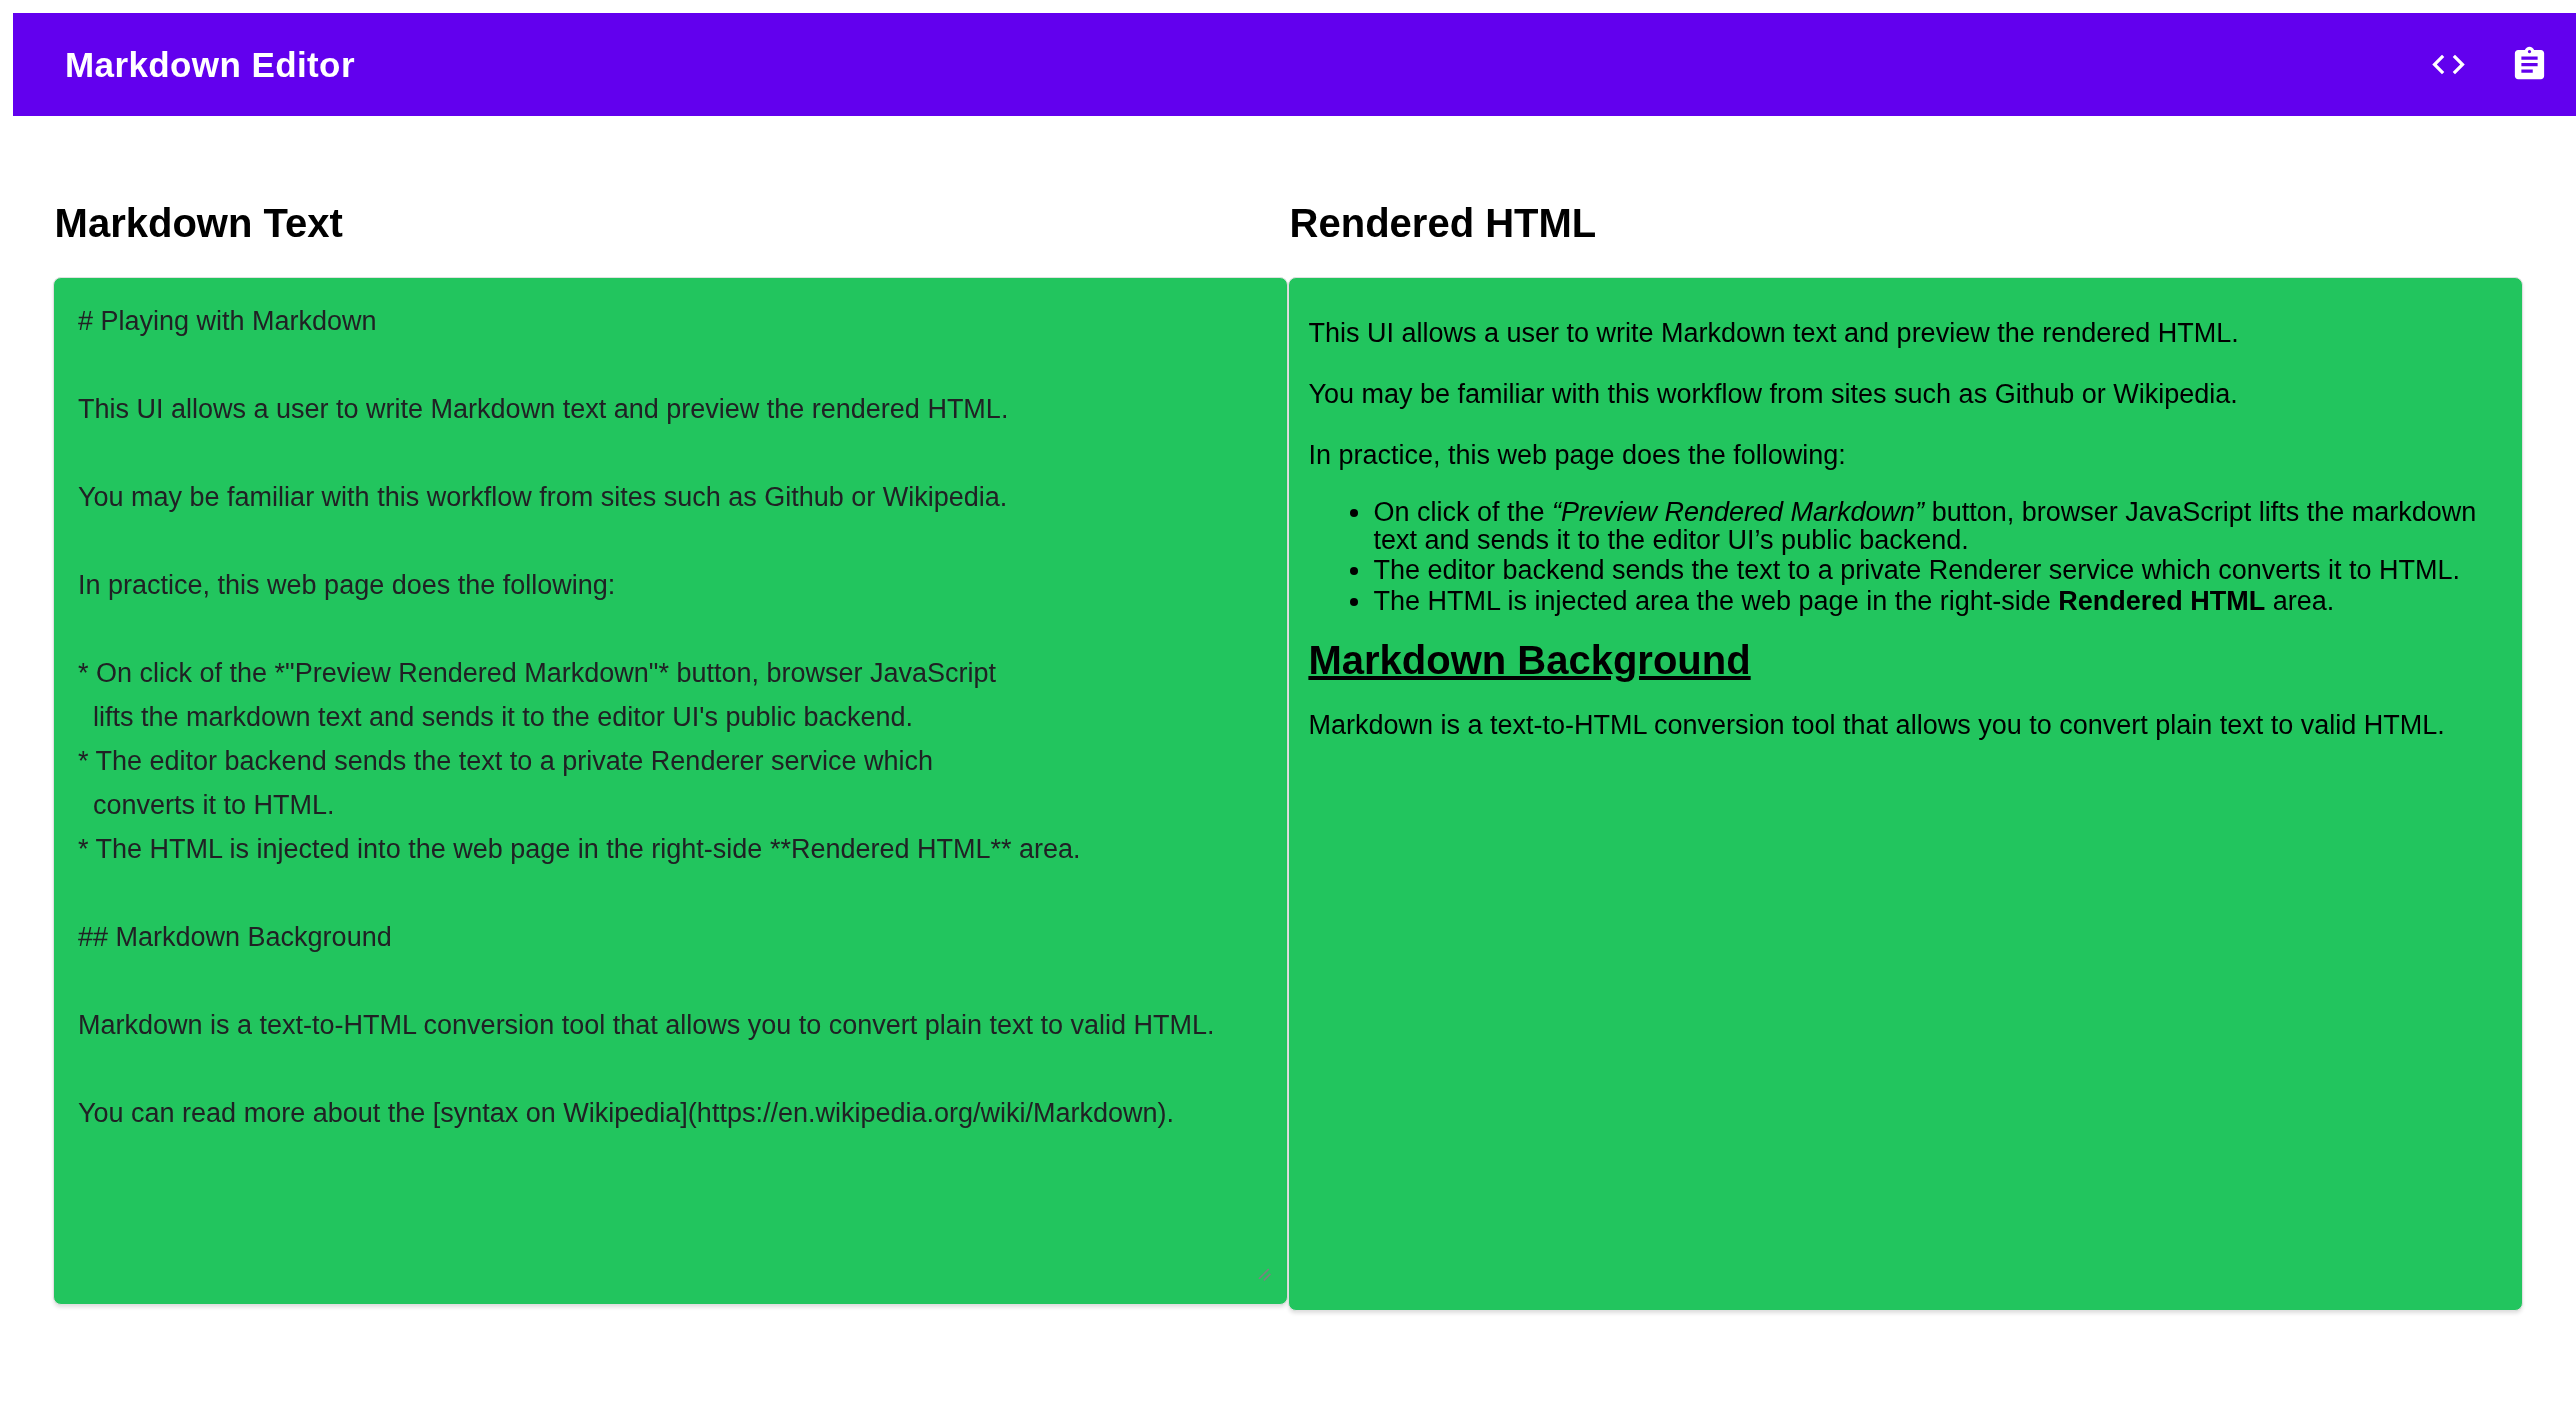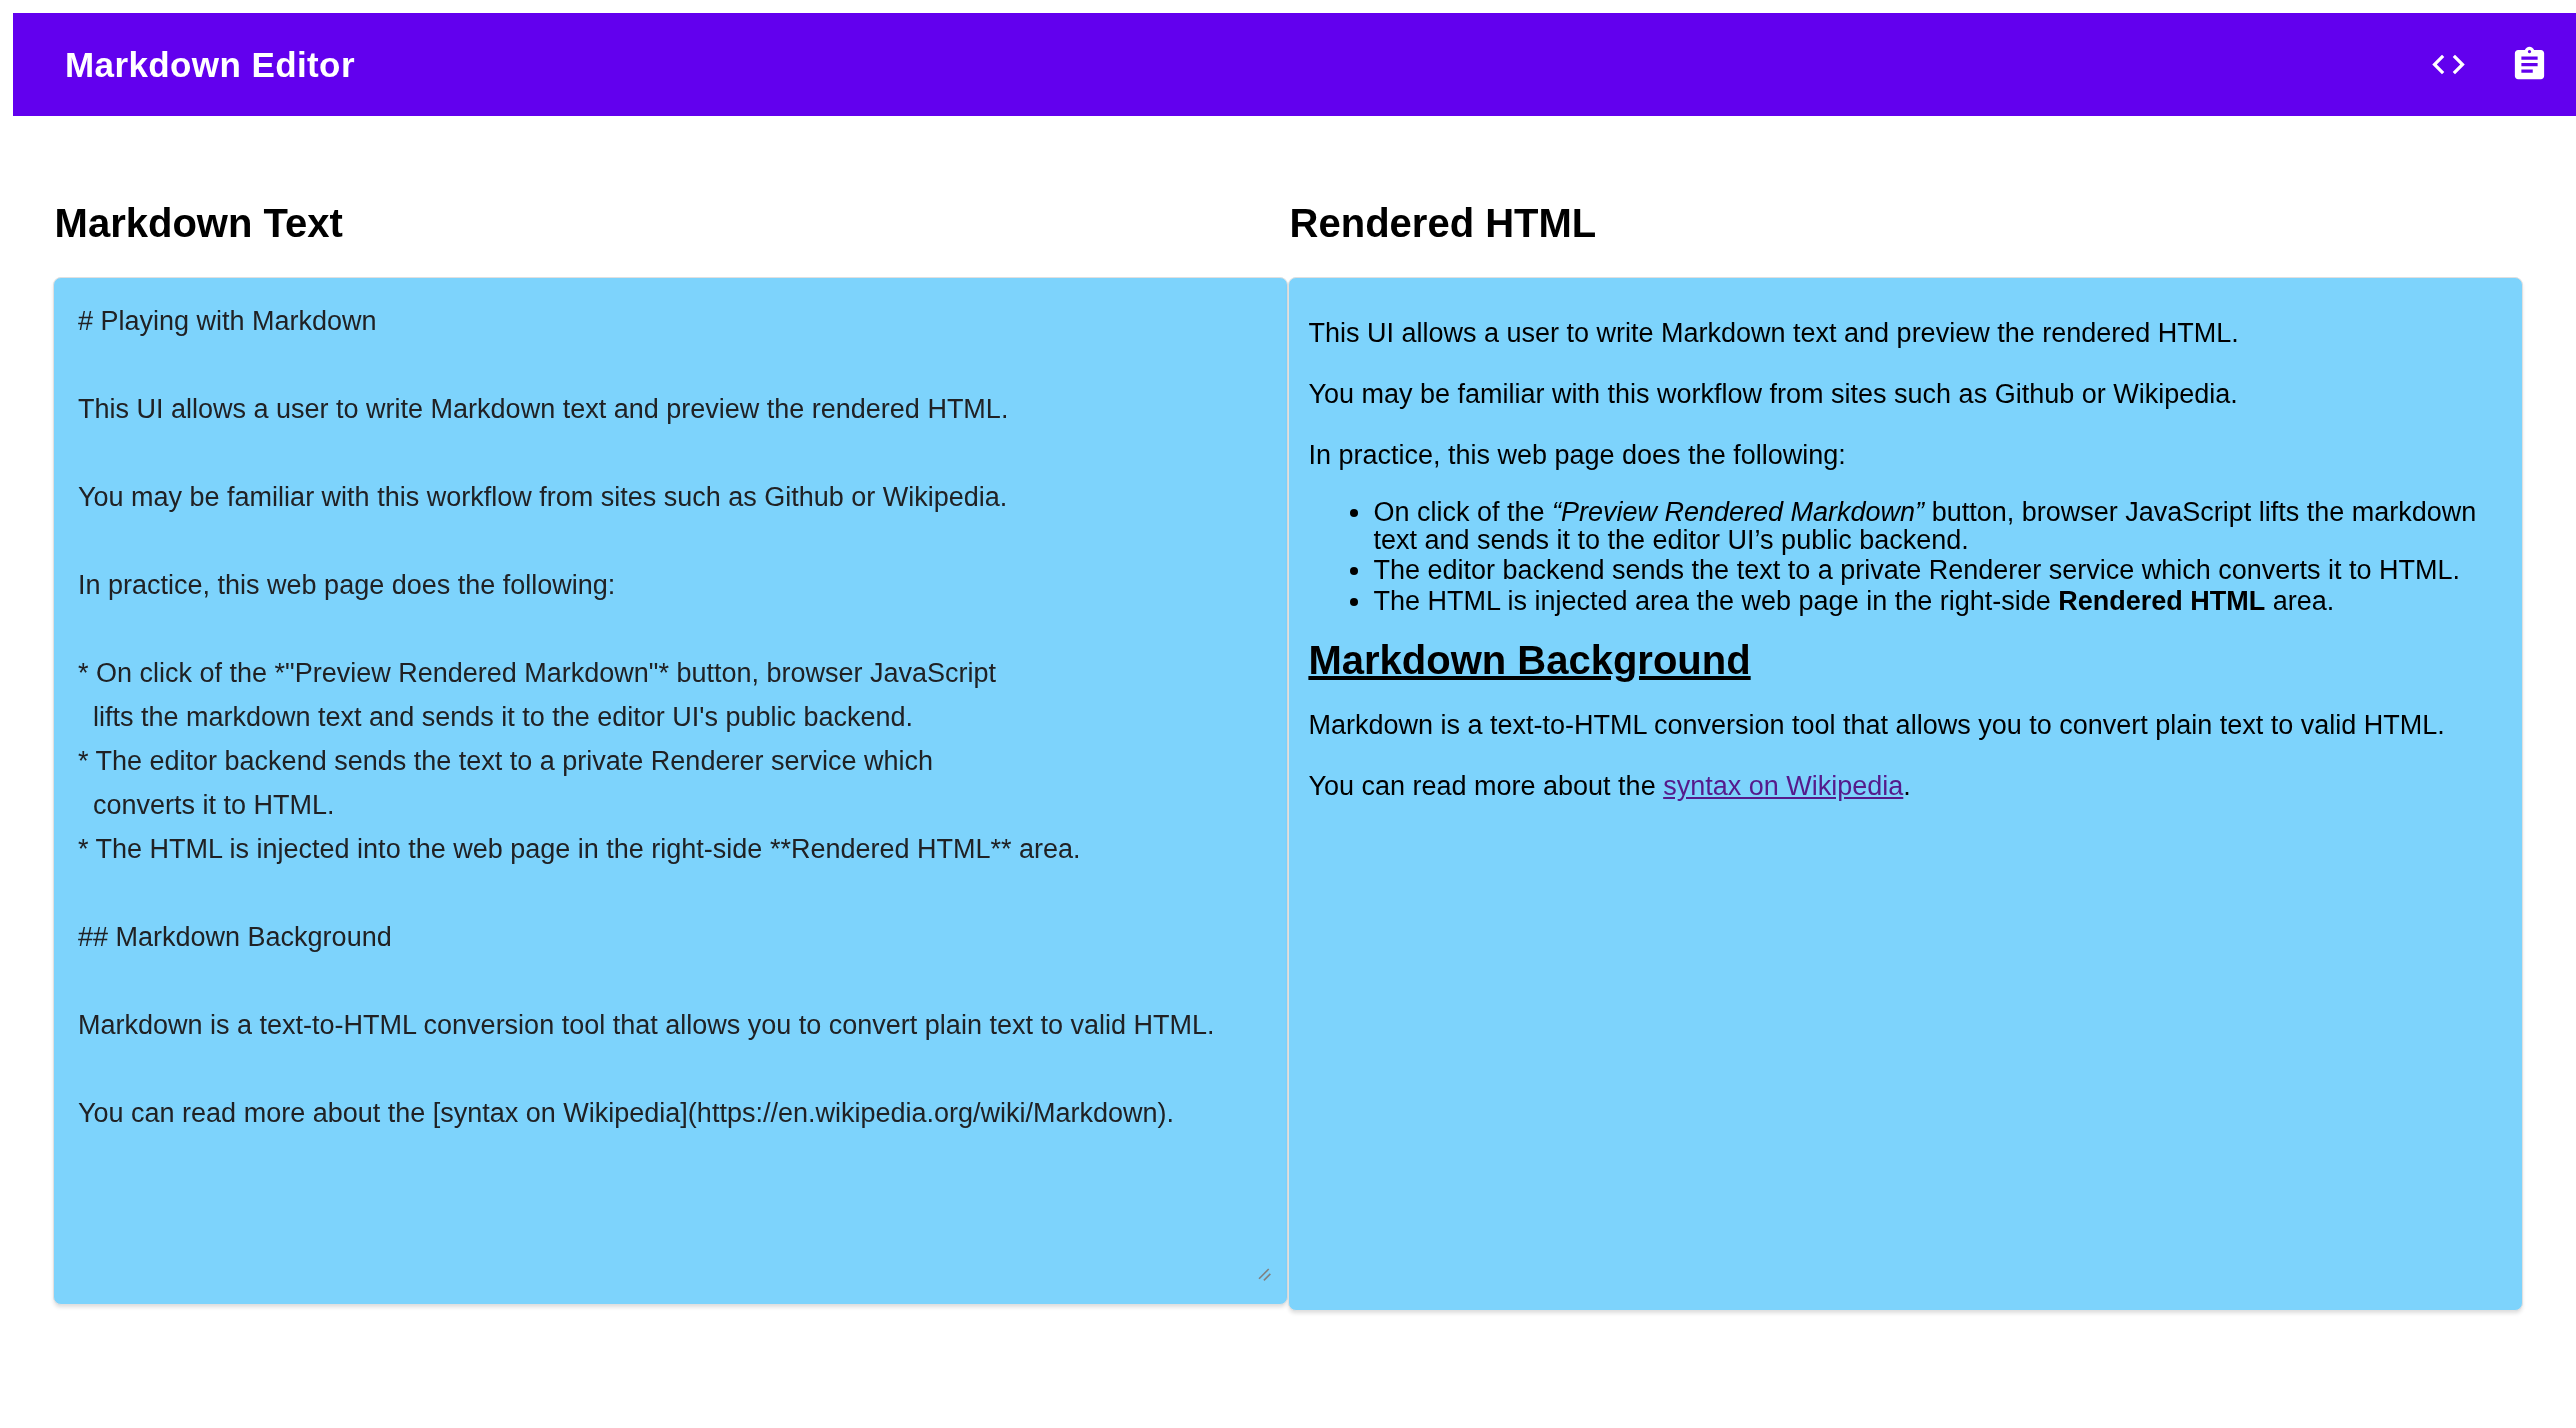--- a/index.html
+++ b/index.html
@@ -62,21 +62,21 @@
   .col { flex: 1; min-width: 0; }
   .col-heading {
     margin: 84px 0 0 1.6px;
     font-size: 40px;
     font-weight: 700;
     color: #000000;
     line-height: 1.15;
   }
   .card {
     margin-top: 31px;
-    background: #7dd3fc;
+    background: #22c55e;
     border: 1.6px solid #e0e0e0;
     border-radius: 8px;
     box-shadow: 0 3.2px 4px -1.6px rgba(0,0,0,0.14);
     box-sizing: border-box;
   }
 
   
   .editor-card {
     height: 1028px;
     padding: 21px 24px 18px 24px;
@@ -242,18 +242,17 @@
         <p><span>This UI allows a user to write Markdown text and preview the rendered HTML.</span></p>
         <p><span>You may be familiar with this workflow from sites such as Github or Wikipedia.</span></p>
         <p><span>In practice, this web page does the following:</span></p>
         <ul>
           <li><span>On click of the </span><em>“Preview Rendered Markdown”</em><span> button, browser JavaScript lifts the markdown text and sends it to the editor UI’s public backend.</span></li>
           <li><span>The editor backend sends the text to a private Renderer service which converts it to HTML.</span></li>
           <li><span>The HTML is injected area the web page in the right-side </span><strong>Rendered HTML</strong><span> area.</span></li>
         </ul>
         <h2><span>Markdown Background</span></h2>
         <p><span>Markdown is a text-to-HTML conversion tool that allows you to convert plain text to valid HTML.</span></p>
-        <p><span>You can read more about the </span><a href="#">syntax on Wikipedia</a><span>.</span></p>
       </div>
   </section>
 
 </main>
 
 
 </body></html>

